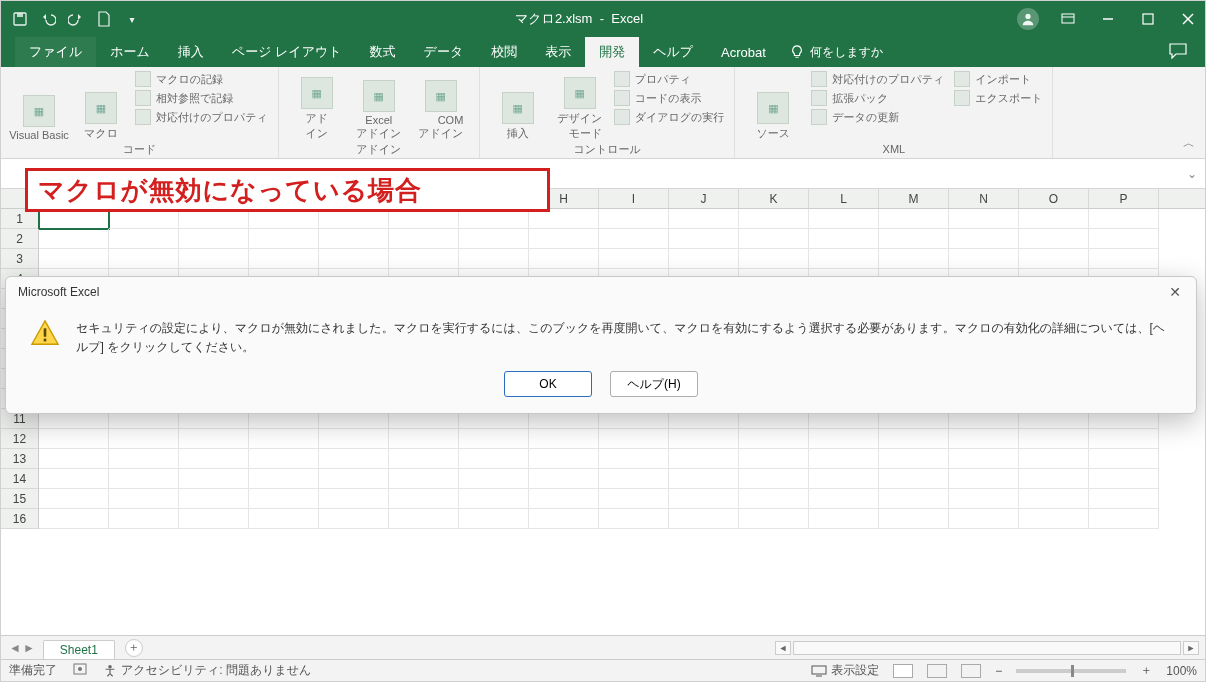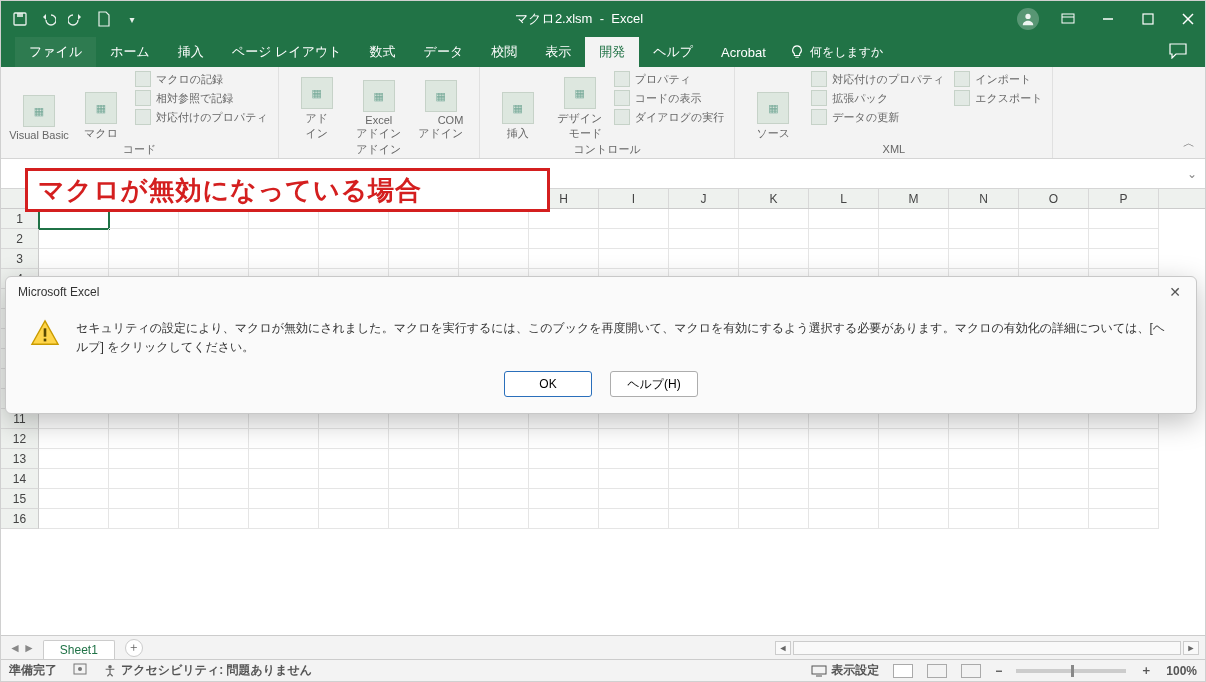--- a/index.html
+++ b/index.html
@@ -117,21 +117,21 @@
   
   .sheettabs { position:absolute; left:0; right:0; bottom:22px; height:24px; background:#f3f3f3; border-top:1px solid #ccc; display:flex; align-items:center; }
   .nav-arrows { display:flex; gap:2px; padding:0 8px; color:#888; }
   .sheettab { background:#fff; border:1px solid #ccc; border-bottom:none; padding:2px 16px; margin-top:3px; font-size:12px; color:#1f7246; border-radius:2px 2px 0 0;}
   .addsheet { margin-left:10px; width:18px;height:18px;border:1px solid #ccc;border-radius:50%;display:flex;align-items:center;justify-content:center;color:#666;font-size:12px;background:#fff; }
   .hscroll { margin-left:auto; flex: 0 0 430px; height:16px; display:flex; align-items:center; gap:2px; padding-right:6px;}
   .hscroll .track { flex:1; height:14px; border:1px solid #ccc; background:#f9f9f9; }
   .hscroll .arrow { width:16px;height:14px;border:1px solid #ccc;background:#f9f9f9;display:flex;align-items:center;justify-content:center;font-size:9px;color:#666;}
 
   
-  .statusbar { position:absolute; left:0;right:0;bottom:0; height:22px; background:#f3f3f3; border-top:1px solid #ccc; display:flex; align-items:center; font-size:12px; color:#555; padding:0 8px; gap:16px;font-weight:bold;}
+  .statusbar { position:absolute; left:0;right:0;bottom:0; height:22px; background:#f3f3f3; border-top:1px solid #ccc; display:flex; align-items:center; font-size:12px; color:#555; padding:0 8px; gap:16px;}
   .status-right { margin-left:auto; display:flex; align-items:center; gap:14px; }
   .viewbtn { width:20px;height:14px;border:1px solid #aaa; }
   .zoom-slider { width:110px;height:4px;background:#ccc;position:relative; }
   .zoom-slider::after{content:"";position:absolute;left:50%;top:-4px;width:3px;height:12px;background:#888;}
 </style>
 </head>
 <body>
 
 <div class="titlebar">
   <div class="qat">

